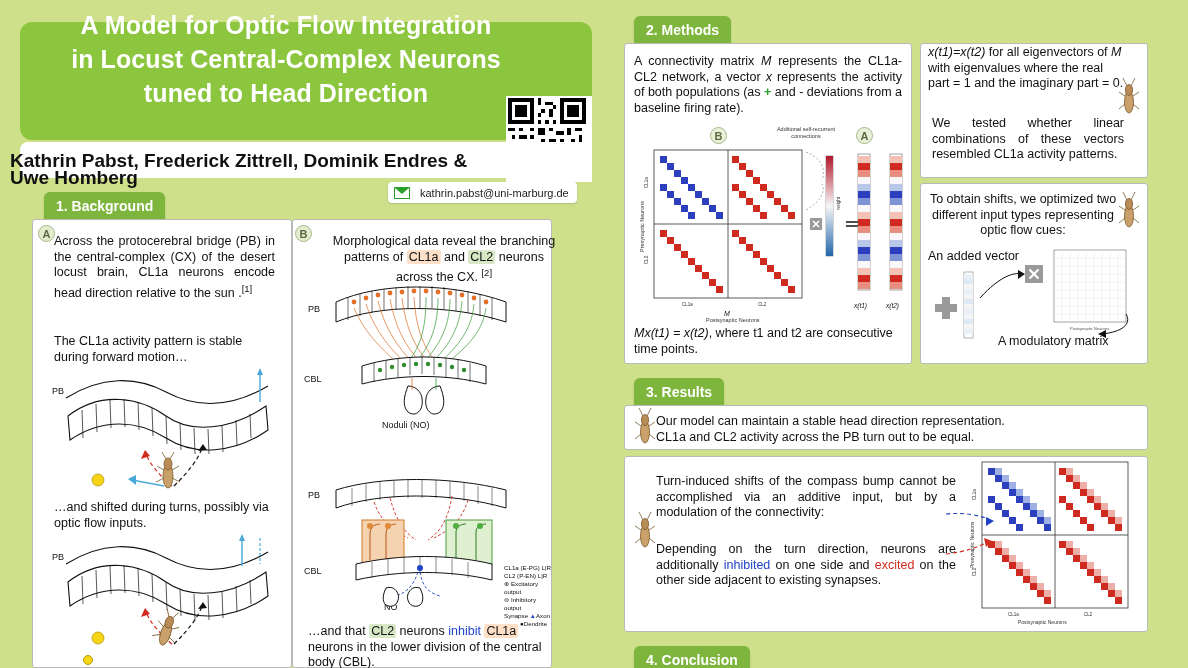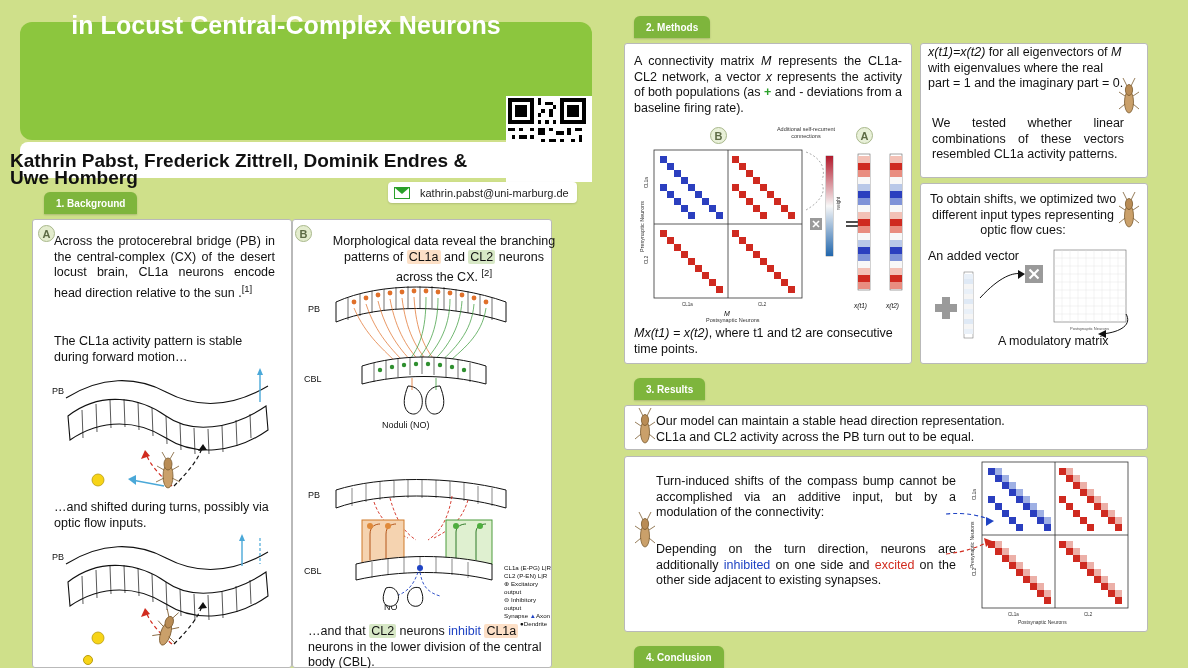--- a/index.html
+++ b/index.html
@@ -103,21 +103,21 @@
     border-right: 7px solid transparent;
     border-top: 6px solid #2aa02a;
   }
 
   
   .sec-tab {
     position: absolute;
     background: #7eb53c;
     color: #fff;
     font-weight: bold;
-    font-size: 10px;
+    font-size: 14px;
     border-radius: 6px 6px 0 0;
     padding: 6px 12px 5px 12px;
     box-shadow: 0 1px 2px rgba(0,0,0,.18);
   }
 
   
   .panel {
     position: absolute;
     background: #ffffff;
     border: 1px solid #b9b9b9;
@@ -155,21 +155,23 @@
   
   svg { overflow: visible; }
 </style>
 </head>
 <body>
 
 <div class="poster">
 
   <div class="title-box"></div>
   <div class="title-text">
+    <div>A Model for Optic Flow Integration</div>
     <div>in Locust Central-Complex Neurons</div>
+    <div>tuned to Head Direction</div>
   </div>
 
   <div class="qr">
     <svg width="78" height="78" viewBox="0 0 21 21" shape-rendering="crispEdges">
       <rect width="21" height="21" fill="#fff"></rect>
       <g fill="#000">
 
         <rect x="0" y="0" width="7" height="1"></rect>
           <rect x="0" y="6" width="7" height="1"></rect>
         <rect x="0" y="0" width="1" height="7"></rect>

